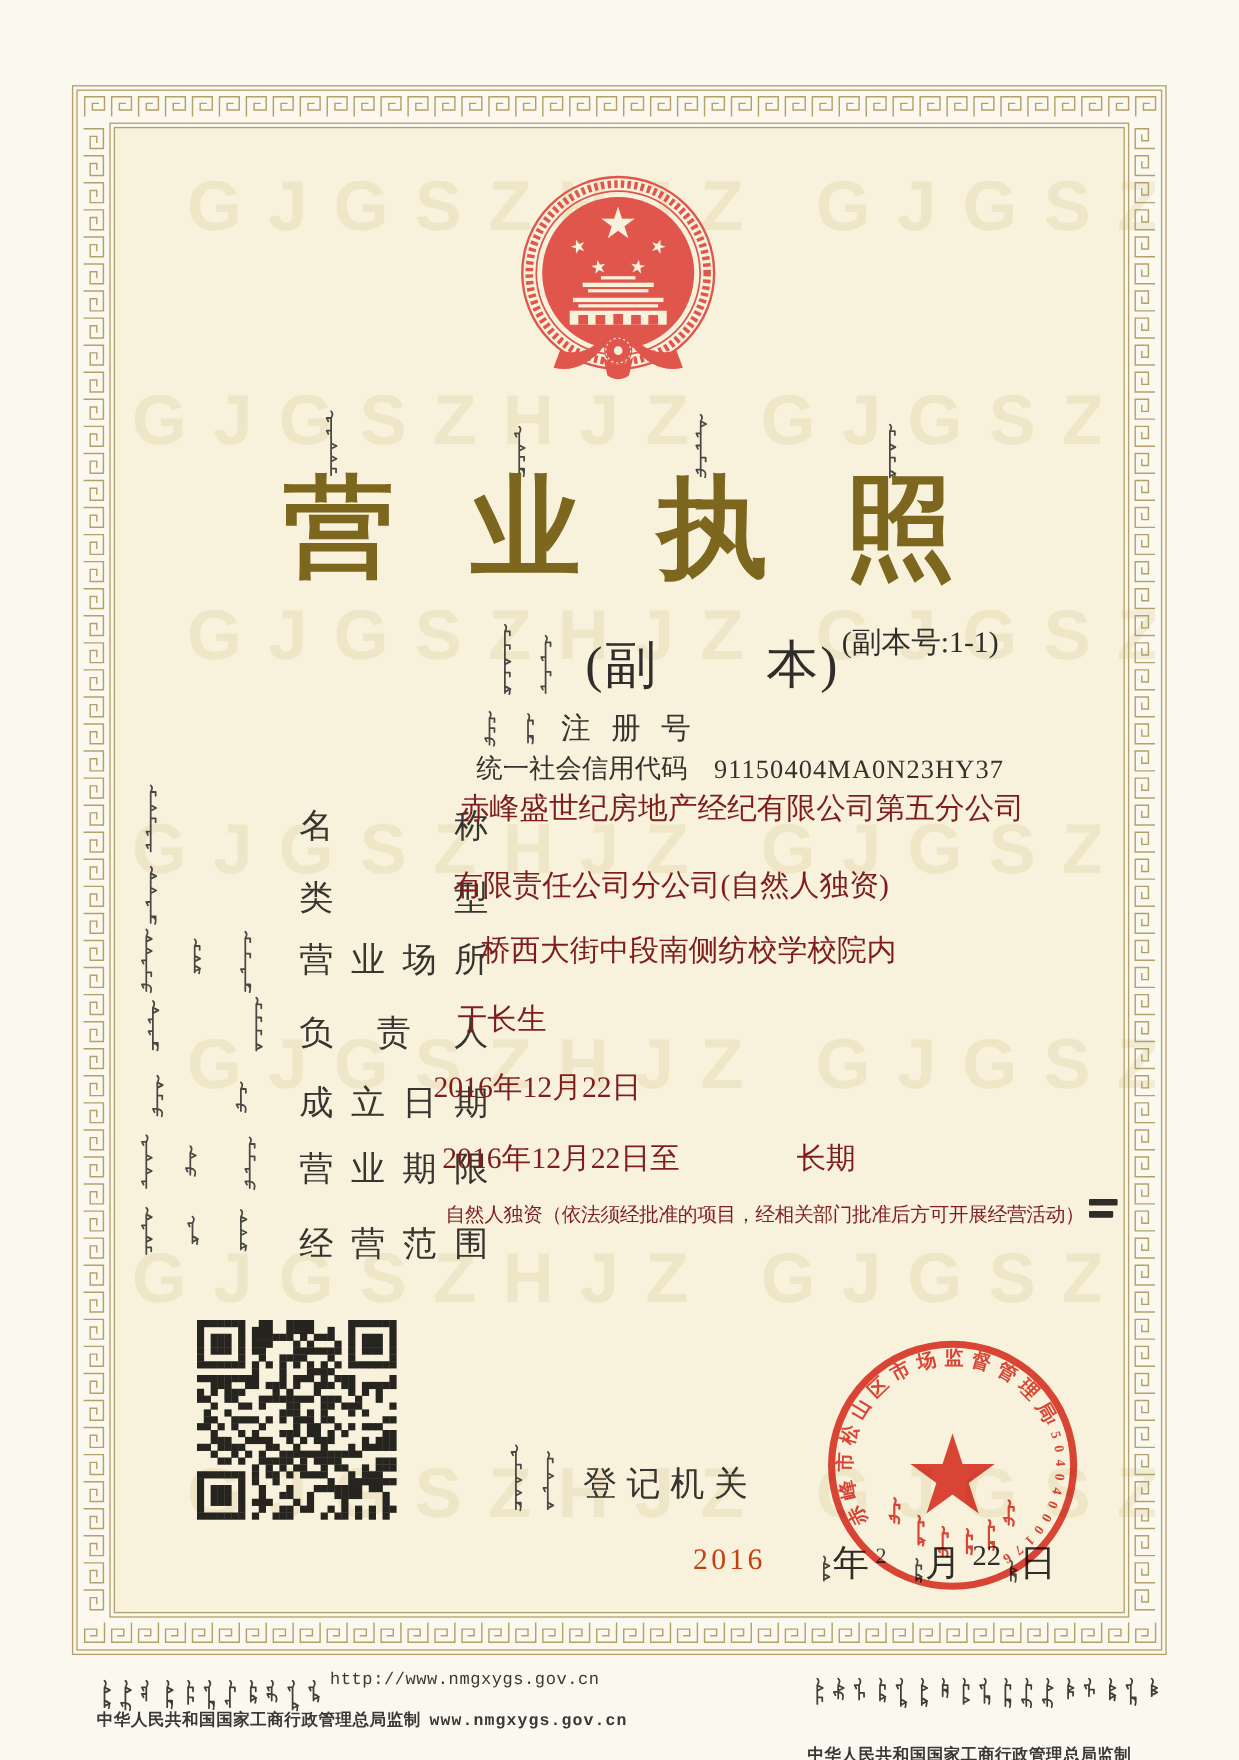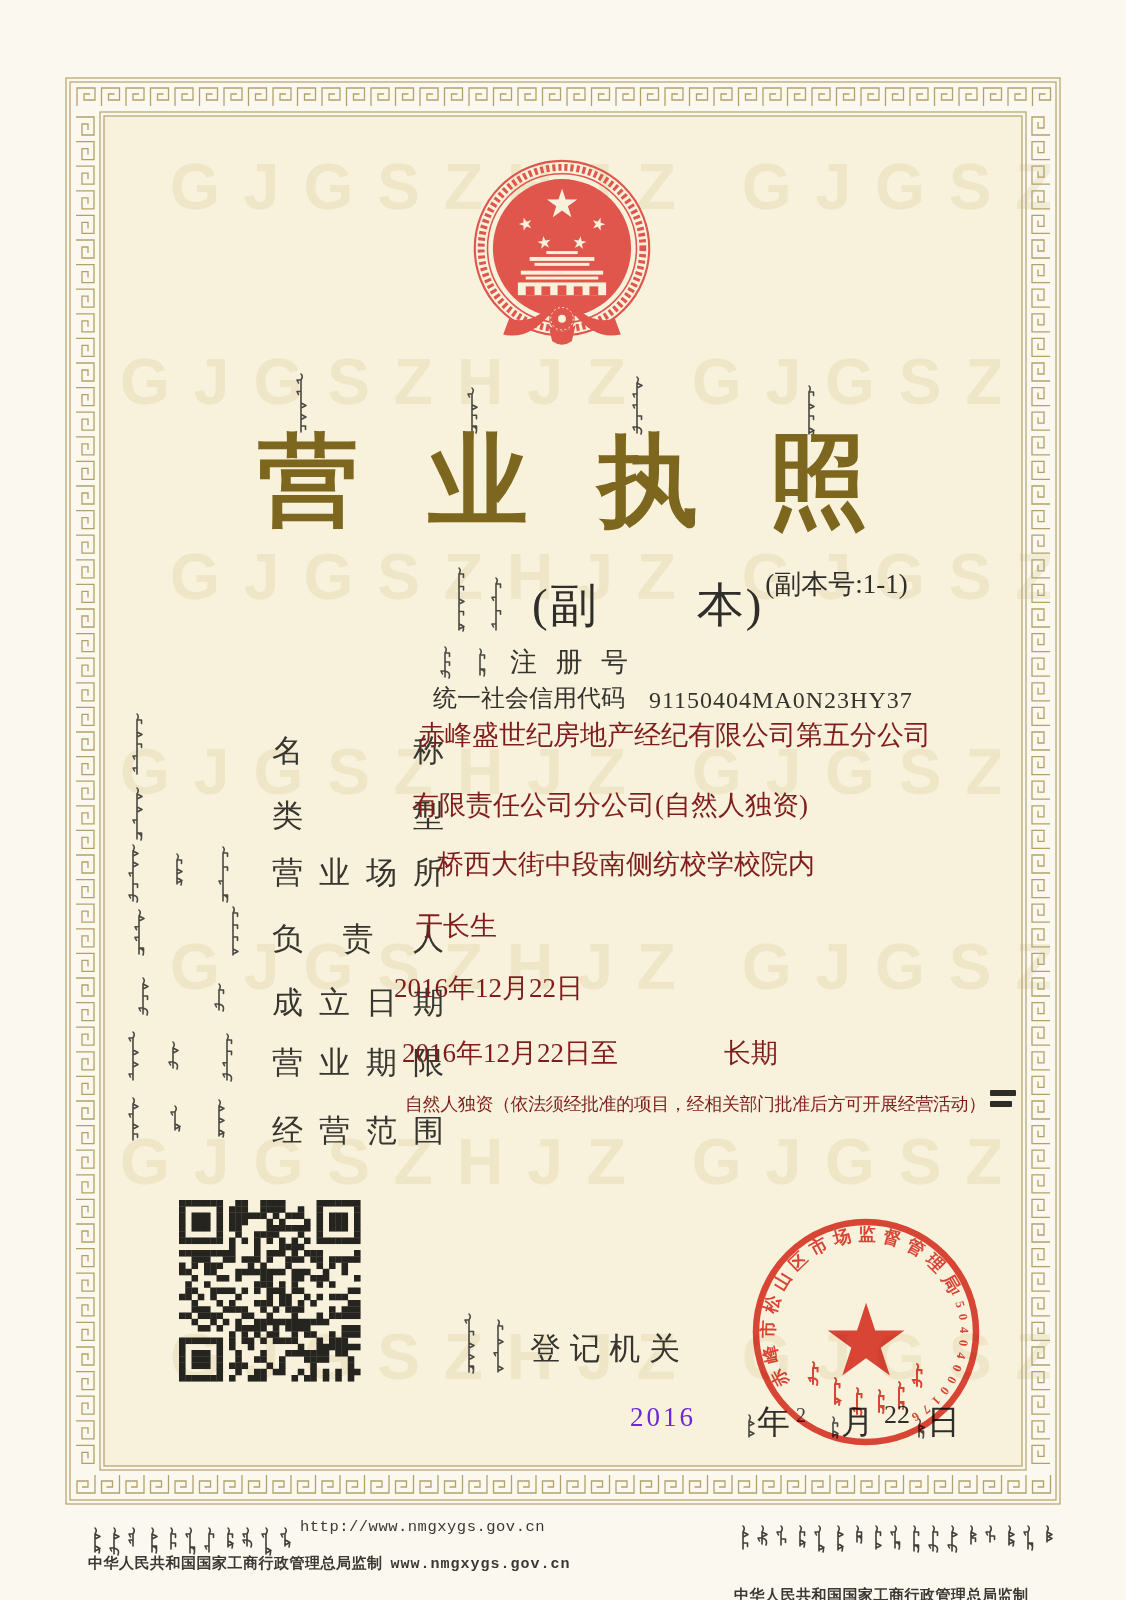--- a/index.html
+++ b/index.html
@@ -28,21 +28,21 @@
   .spread{display:flex;justify-content:space-between;}
   .flabel{position:absolute;left:272px;width:172px;font-size:31px;color:#37352f;}
   .fvalue{position:absolute;font-size:27px;color:#7f1d1d;white-space:nowrap;}
   .scope-val{font-size:18px;letter-spacing:-0.4px;}
   .endmark{position:absolute;left:990px;top:1090px;width:26px;z-index:3;}
   .endmark i{display:block;height:6px;background:#2f2d28;margin-bottom:5px;border-radius:1px;}
   .endmark i:last-child{width:22px;}
   .qr{left:179px;top:1200px;line-height:0;}
   .registrar{left:462px;top:1312px;display:flex;align-items:flex-end;}
   .registrar-label{width:150px;margin-left:24px;font-size:31px;color:#37352f;margin-bottom:4px;}
-  .issue-year{left:630px;top:1402px;font-size:27px;color:#6d28d9;letter-spacing:3px;}
+  .issue-year{left:630px;top:1402px;font-size:27px;color:#c2410c;letter-spacing:3px;}
   .date-line{left:742px;top:1406px;display:flex;align-items:flex-end;font-size:33px;color:#2f2d28;z-index:3;}
   .date-line .cn{line-height:1;}
   .frag{font-size:20px;transform:translateY(-12px);margin:0 20px 0 6px;color:#44423c;}
   .daynum{font-size:26px;transform:translateY(-9px);margin:0 2px 0 10px;}
   .seal{left:746px;top:1212px;line-height:0;z-index:4;opacity:0.93;mix-blend-mode:multiply;}
   .footer-url-top{left:300px;top:1518px;font-family:"Liberation Mono",monospace;font-size:15.5px;color:#3a3834;letter-spacing:0.5px;}
   .footer-mong-left{left:88px;top:1526px;}
   .footer-line-left{left:88px;top:1554px;display:flex;align-items:baseline;}
   .footer-cn{font-family:"Liberation Sans",sans-serif;font-weight:bold;font-size:15px;color:#3a3834;letter-spacing:0.5px;}
   .footer-url{font-family:"Liberation Mono",monospace;font-weight:bold;font-size:15px;color:#3a3834;margin-left:8px;letter-spacing:1px;}

